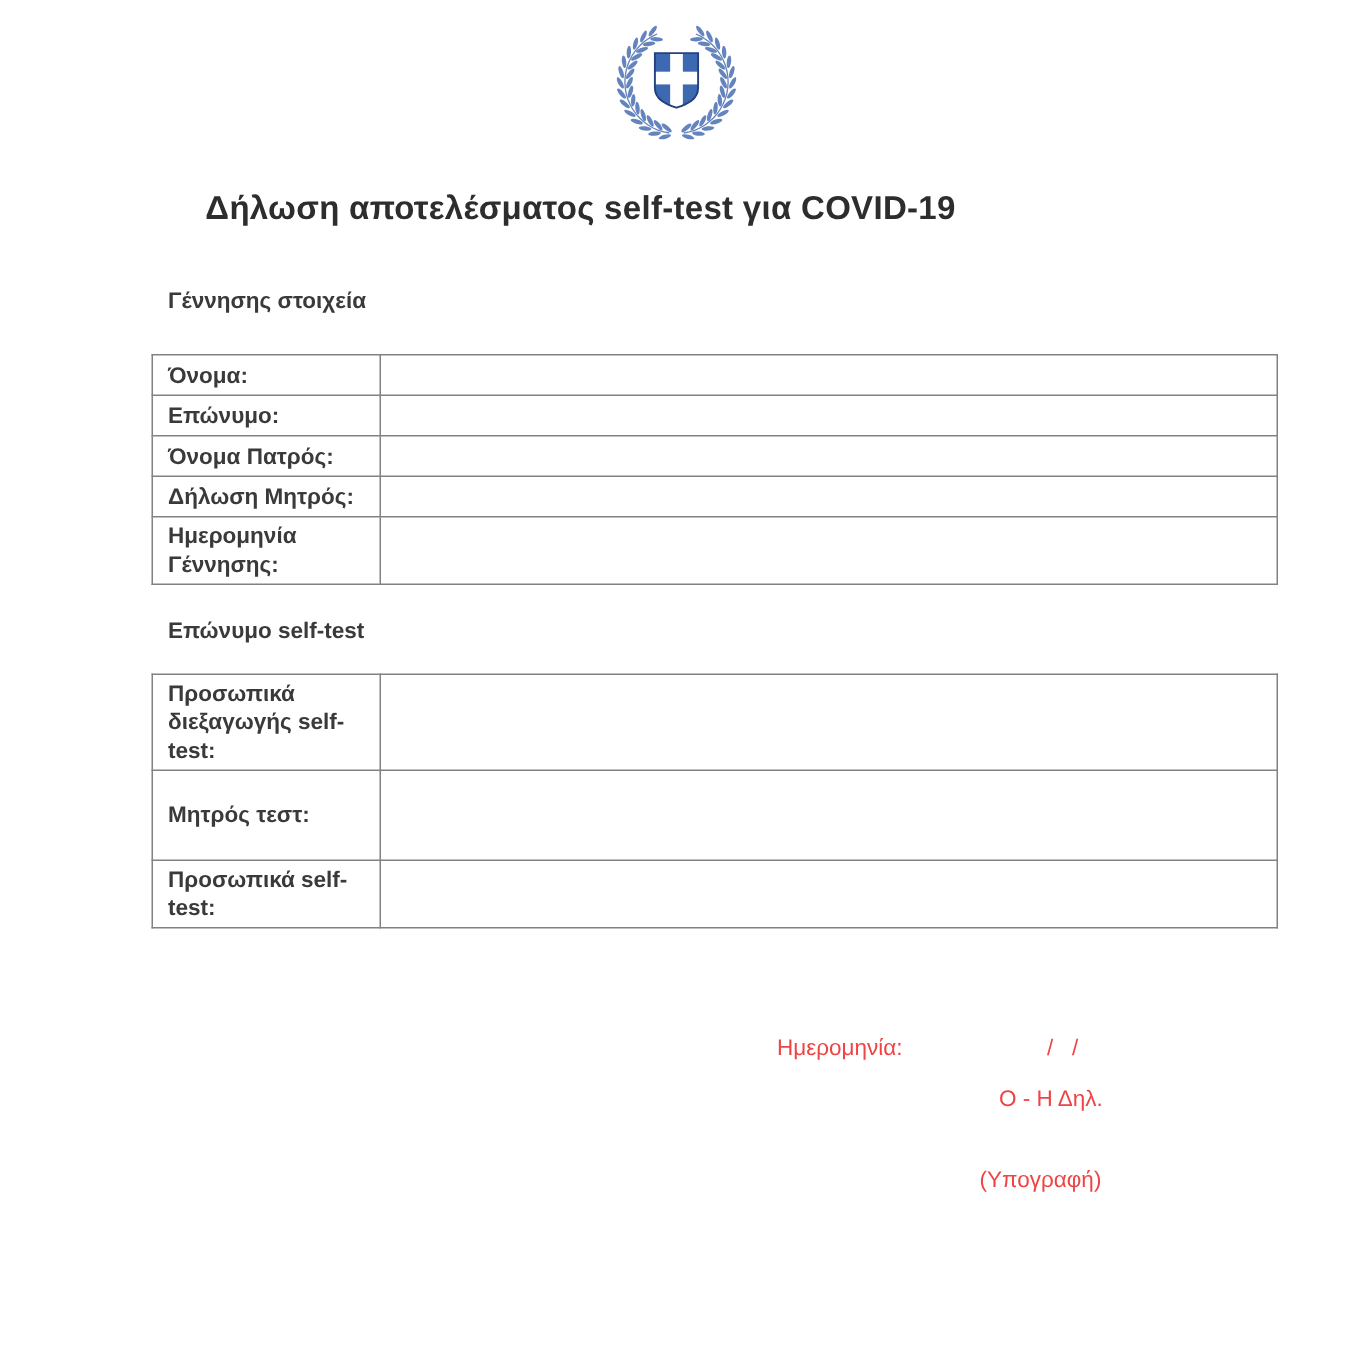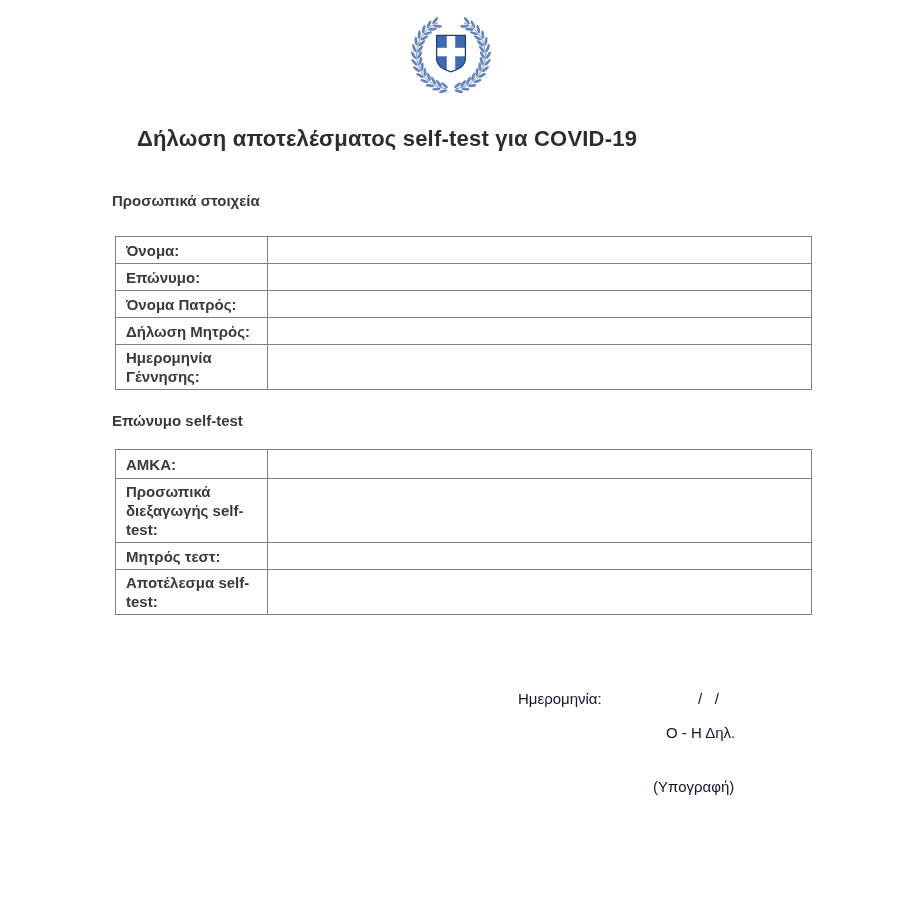--- a/index.html
+++ b/index.html
@@ -9,34 +9,34 @@
   }
   .emblem{position:absolute;left:411px;top:13px;width:80px;height:80px;}
   .title{
     position:absolute;left:0;top:126px;width:774px;margin:0;
     text-align:center;font-size:22px;font-weight:700;color:#2d2d2d;letter-spacing:.2px;
   }
   .section-header{position:absolute;font-size:15px;font-weight:700;color:#3a3a3a;}
   .sh-1{left:112px;top:192px;}
   .sh-2{left:112px;top:412px;}
   table.form-table{
-    position:absolute;left:115px;width:697px;border-collapse:collapse;table-layout:fixed;padding-left:32px;
+    position:absolute;left:101px;width:751px;border-collapse:collapse;table-layout:fixed;padding-left:32px;
   }
   .t1{top:236px;}
   .t2{top:449px;}
   .form-table td{border:1px solid #828282;vertical-align:middle;padding:3px 8px 3px 10px;}
   td.lbl{width:133px;font-size:15px;font-weight:700;line-height:19px;color:#3a3a3a;}
   td.val{background:#fff;}
   .t1 tr{height:27px;}
   .t1 tr:nth-child(5){height:44px;}
   .t2 tr:nth-child(1){height:29px;}
   .t2 tr:nth-child(2){height:60px;}
   .t2 tr:nth-child(3){height:27px;}
   .t2 tr:nth-child(4){height:43px;}
-  .foot{position:absolute;font-size:15px;color:#0f172a;}
+  .foot{position:absolute;font-size:15px;color:#ef4444;}
   .date-label{left:518px;top:690px;}
   .date-slashes{left:698px;top:690px;white-space:pre;}
   .declarer{left:666px;top:724px;text-align:right;}
   .signature{left:653px;top:778px;}
 </style>
 </head>
 <body>
 
 <div class="page">
 
@@ -109,21 +109,21 @@
     <path id="shield-bg" d="M32 28 h36 v29 c0 9.5 -9 13.5 -18 16.5 c-9 -3 -18 -7 -18 -16.5 z" fill="#3d69b2"></path>
     <g clip-path="url(#shieldClip)">
       <rect id="cross-v" x="44.7" y="28" width="10.6" height="46" fill="#ffffff"></rect>
       <rect id="cross-h" x="32" y="43.5" width="36" height="10.6" fill="#ffffff"></rect>
     </g>
     <path id="shield-border" fill="none" stroke-width="1.6" d="M32 28 h36 v29 c0 9.5 -9 13.5 -18 16.5 c-9 -3 -18 -7 -18 -16.5 z" stroke="#24407e"></path>
   </svg>
 
   <h1 class="title">Δήλωση αποτελέσματος self-test για COVID-19</h1>
 
-  <div class="section-header sh-1">Προσωπικά στοιχεία</div>
+  <div class="section-header sh-1">Γέννησης στοιχεία</div>
 
   <table class="form-table t1">
     <tbody>
         <tr>
           <td class="lbl">Όνομα:</td>
           <td class="val"></td>
         </tr>
         <tr>
           <td class="lbl">Επώνυμο:</td>
           <td class="val"></td>
@@ -141,33 +141,29 @@
           <td class="val"></td>
         </tr>
       </tbody>
   </table>
 
   <div class="section-header sh-2">Επώνυμο self-test</div>
 
   <table class="form-table t2">
     <tbody>
         <tr>
-          <td class="lbl">ΑΜΚΑ:</td>
-          <td class="val"></td>
-        </tr>
-        <tr>
           <td class="lbl">Προσωπικά διεξαγωγής self-test:</td>
           <td class="val"></td>
         </tr>
         <tr>
           <td class="lbl">Μητρός τεστ:</td>
           <td class="val"></td>
         </tr>
         <tr>
-          <td class="lbl">Αποτέλεσμα self-test:</td>
+          <td class="lbl">Προσωπικά self-test:</td>
           <td class="val"></td>
         </tr>
       </tbody>
   </table>
 
   <div class="foot date-label">Ημερομηνία:</div>
   <div class="foot date-slashes">/   /</div>
   <div class="foot declarer">Ο - Η Δηλ.</div>
   <div class="foot signature">(Υπογραφή)</div>
 

